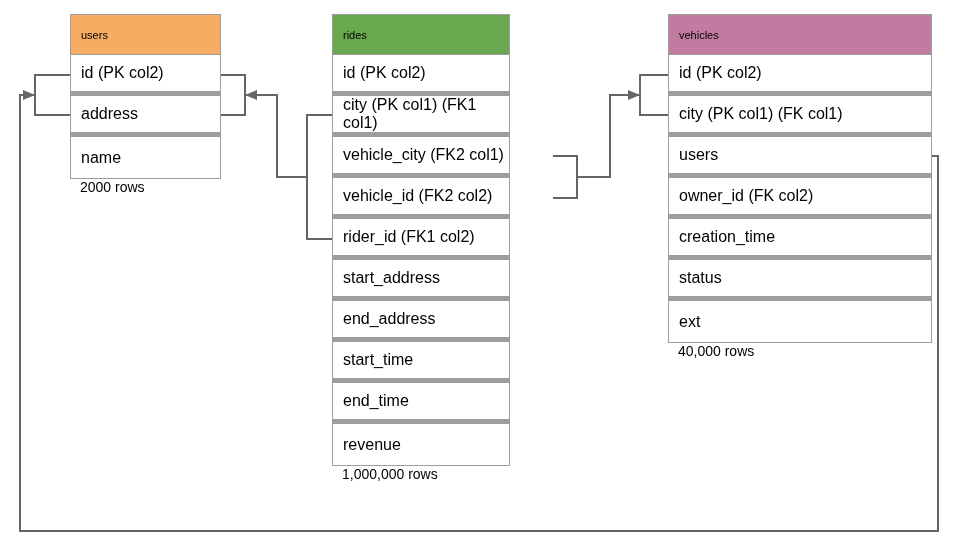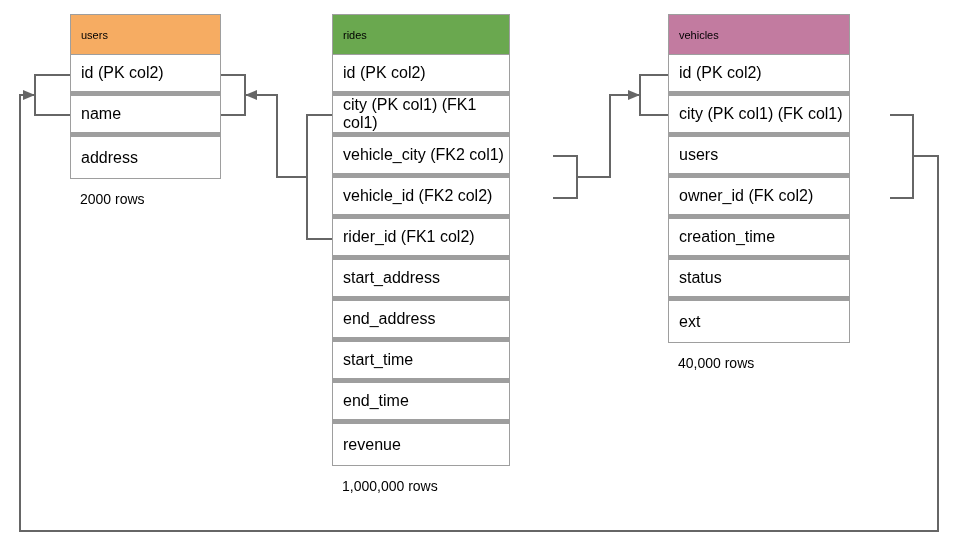--- a/index.html
+++ b/index.html
@@ -7,21 +7,21 @@
     position:relative;
     width:960px;height:540px;
     background:#ffffff;
     font-family:"Liberation Sans", sans-serif;
     overflow:hidden;
   }
   .wires{position:absolute;left:0;top:0;width:960px;height:540px;}
   .db-table{position:absolute;}
   .t-users{left:70px;top:14px;width:151px;}
   .t-rides{left:332px;top:14px;width:178px;}
-  .t-vehicles{left:668px;top:14px;width:182px;}
+  .t-vehicles{left:668px;top:14px;width:264px;}
   .db-box{
     border:1px solid #9e9e9e;
     background:#ffffff;
     box-sizing:border-box;
   }
   .db-header{
     height:40px;
     box-sizing:border-box;
     border-bottom:1px solid #9e9e9e;
     display:flex;align-items:center;
@@ -32,21 +32,20 @@
     height:41px;
     box-sizing:border-box;
     border-bottom:5px solid #000000;
     display:flex;align-items:center;
     padding-left:10px;
     font-size:16px;color:#000000;
     background:#ffffff;
   }
   .db-row:last-child{border-bottom:none;}
   .caption{
-    margin-top:12px;
     padding-left:10px;
     font-size:14px;color:#000000;
   }
 </style>
 </head>
 <body>
 
 <div class="canvas">
 
   <svg class="wires" width="960" height="540" viewBox="0 0 960 540">
@@ -75,22 +74,22 @@
     <path class="connector" d="M913,156 H938 V531 H20 V95 H35" fill="none" stroke-width="2" marker-end="url(#arrowhead)" stroke="#666666"></path>
   </svg>
 
   <div class="db-table t-users">
     <div class="db-box" style="border-color: rgb(158, 158, 158);">
       <div class="db-header" style="background: rgb(246, 172, 98); border-color: rgb(158, 158, 158);">
         <span>users</span>
       </div>
       <div class="rows">
           <div class="db-row" style="border-color: rgb(158, 158, 158);">id (PK col2)</div>
+          <div class="db-row" style="border-color: rgb(158, 158, 158);">address</div>
           <div class="db-row" style="border-color: rgb(158, 158, 158);">name</div>
-          <div class="db-row" style="border-color: rgb(158, 158, 158);">address</div>
         </div>
     </div>
     <div class="caption">2000 rows</div>
   </div>
 
   <div class="db-table t-rides">
     <div class="db-box" style="border-color: rgb(158, 158, 158);">
       <div class="db-header" style="background: rgb(106, 168, 79); border-color: rgb(158, 158, 158);">
         <span>rides</span>
       </div>

